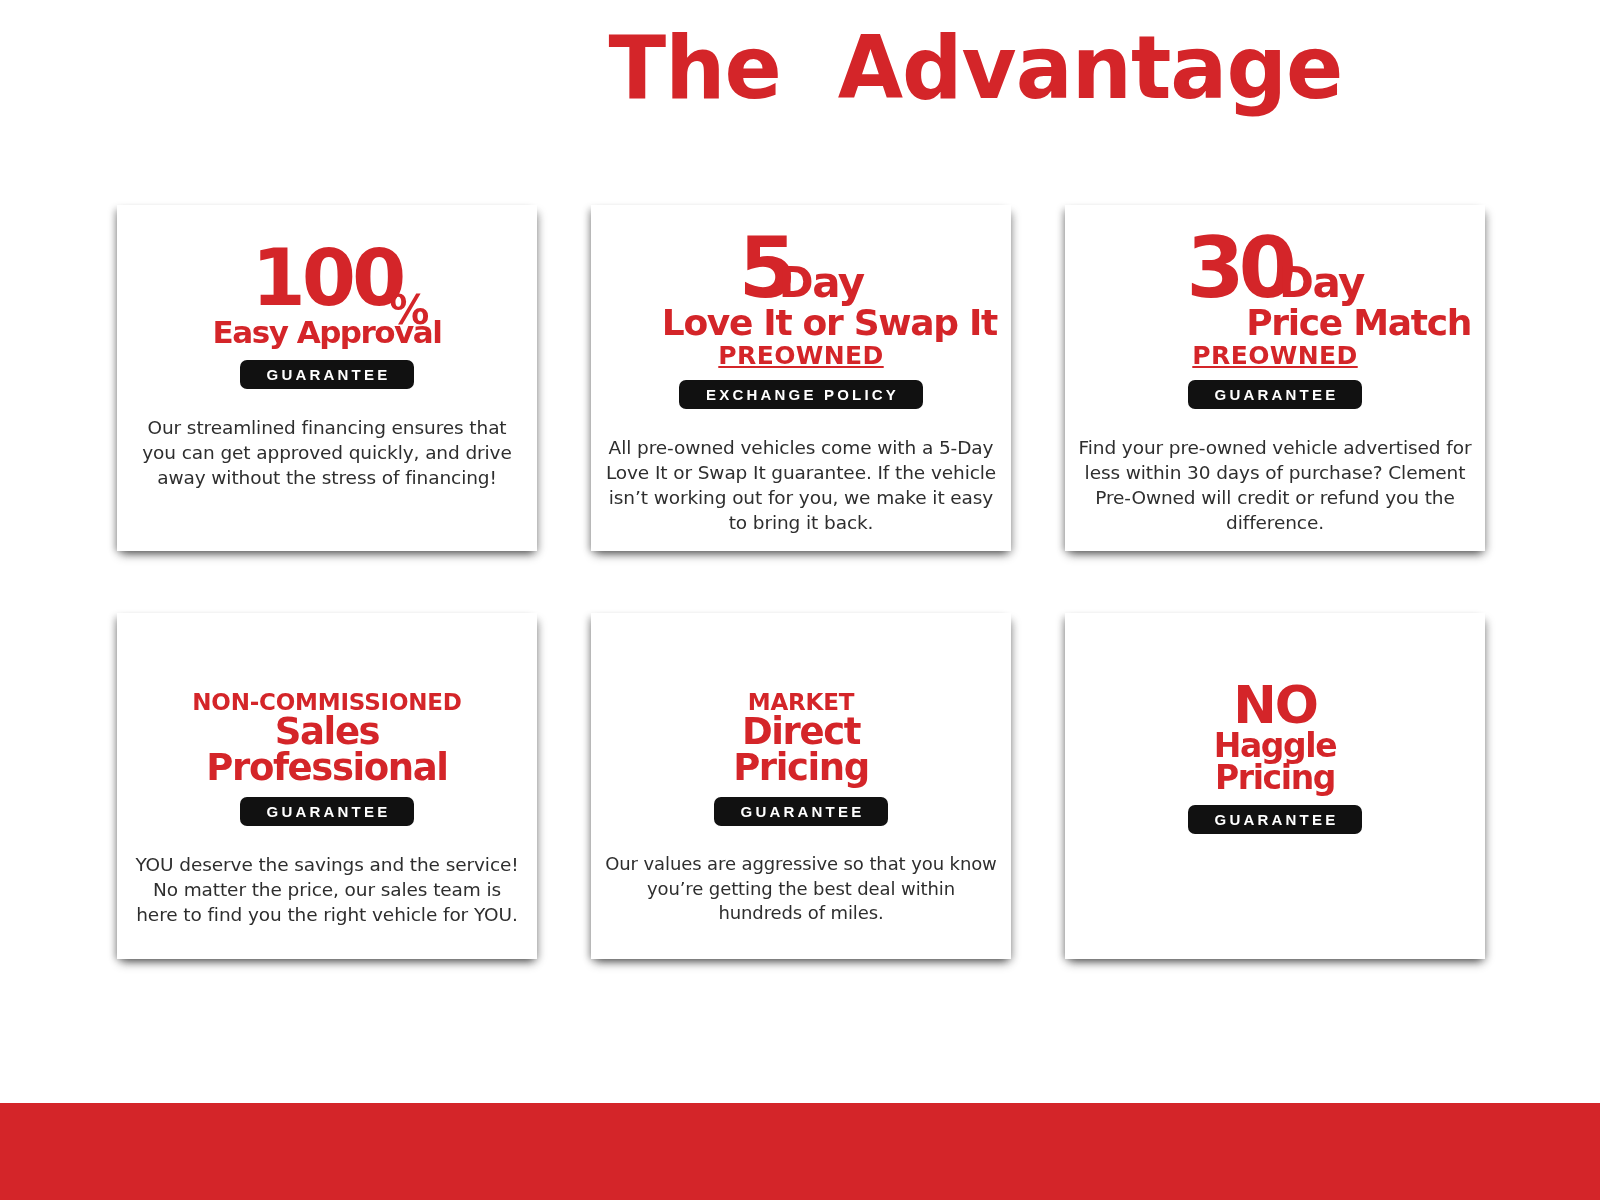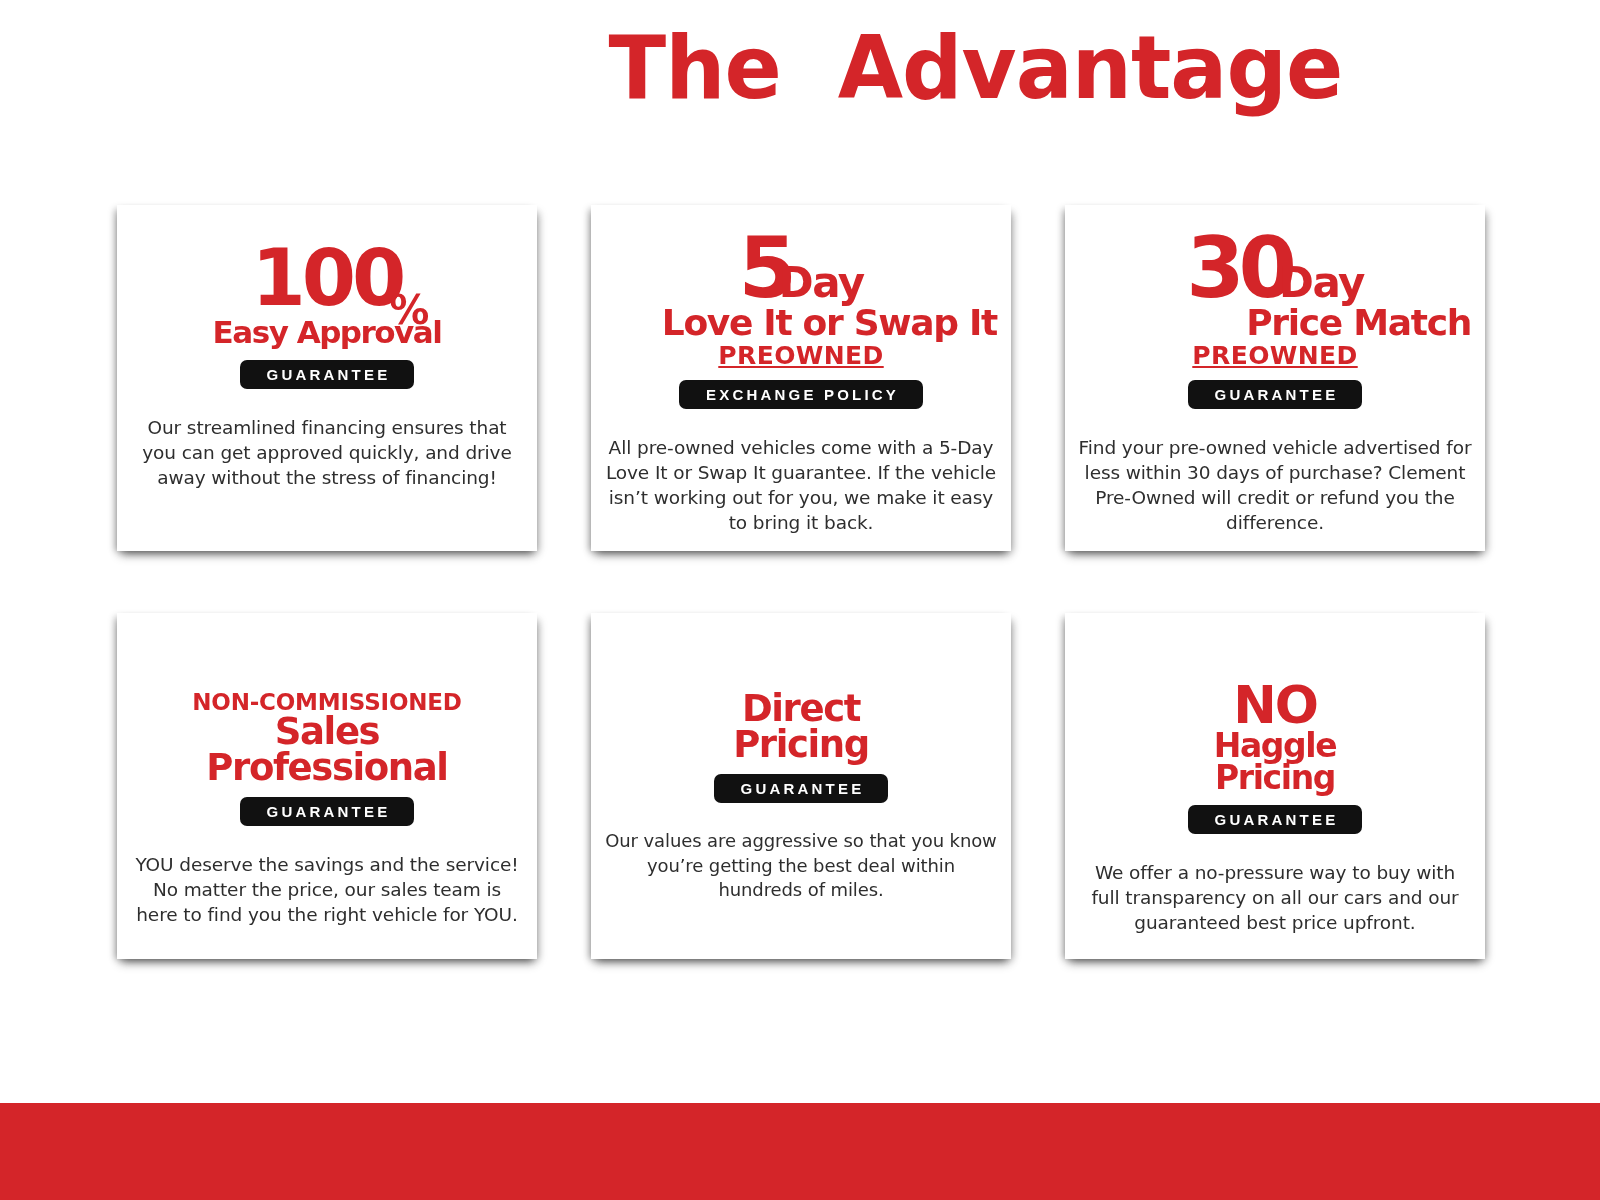--- a/index.html
+++ b/index.html
@@ -251,32 +251,32 @@
       <div class="eyebrow">NON-COMMISSIONED</div>
       <div class="w1">Sales</div>
       <div class="w2">Professional</div>
     </div>
     <div class="badge">GUARANTEE</div>
     <div class="card-body">YOU deserve the savings and the service! No matter the price, our sales team is here to find you the right vehicle for YOU.</div>
   </div>
 
   <div class="advantage-card">
     <div class="headline hl-stack market">
+      <div class="eyebrow">MARKET</div>
       <div class="w1">Direct</div>
       <div class="w2">Pricing</div>
     </div>
     <div class="badge">GUARANTEE</div>
     <div class="card-body tight">Our values are aggressive so that you know you’re getting the best deal within hundreds of miles.</div>
   </div>
 
   <div class="advantage-card">
     <div class="headline hl-stack no-headline">
       <div class="eyebrow">NO</div>
       <div class="w1">Haggle</div>
       <div class="w2">Pricing</div>
     </div>
     <div class="badge">GUARANTEE</div>
-    <div class="card-body">We offer a no-pressure way to buy with full transparency on all our cars and our guaranteed best price upfront.</div>
   </div>
 
 </div>
 
 <div class="footer-bar"></div>
 
 </body></html>

